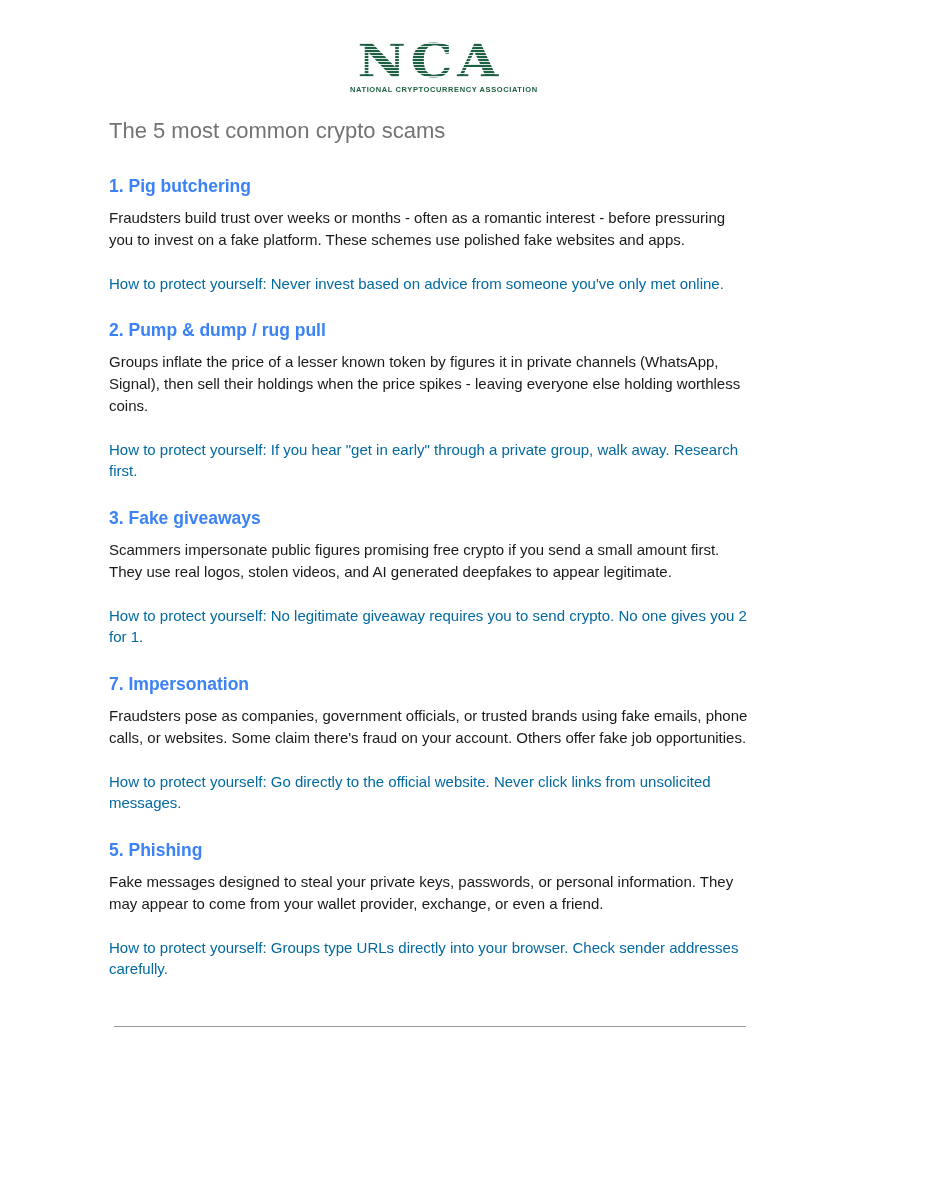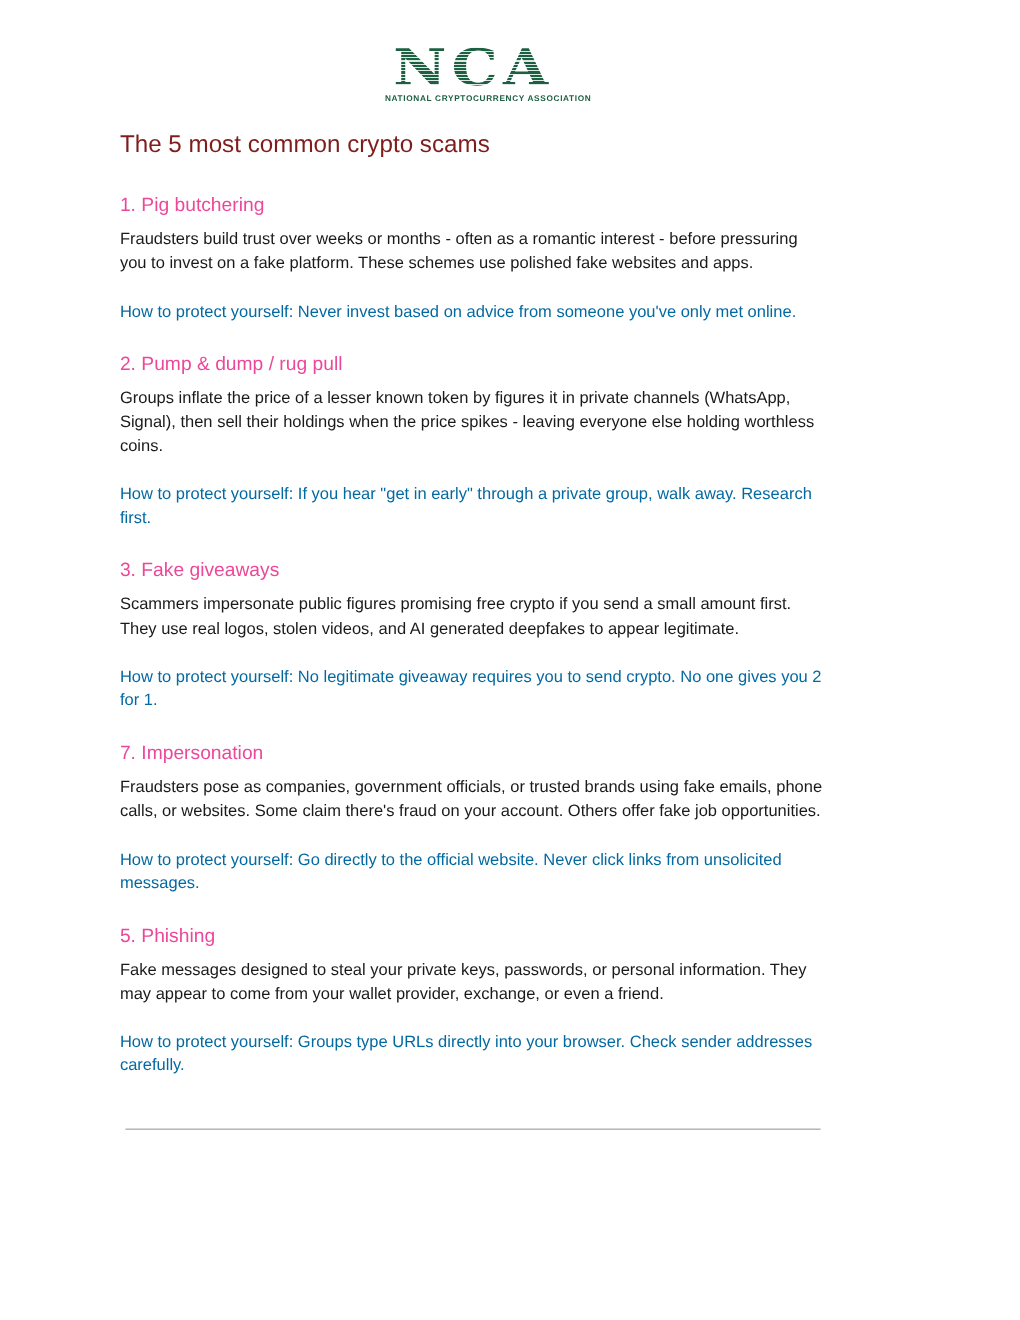--- a/index.html
+++ b/index.html
@@ -49,28 +49,28 @@
     font-size: 7.5px;
     font-weight: 700;
     letter-spacing: 0.6px;
     color: #1c5f41;
     white-space: nowrap;
   }
   
   .doc-title {
     font-size: 22px;
     font-weight: 400;
-    color: #7f1d1d;
+    color: #737373;
     margin: 2px 0 32px 0;
   }
   .section { margin: 0; }
   .section-heading {
     font-size: 17.5px;
-    font-weight: 400;
-    color: #ec4899;
+    font-weight: 700;
+    color: #3b82f6;
     margin: 26px 0 10px 0;
   }
   .section-body {
     font-size: 15px;
     line-height: 1.45;
     color: #1a1a1a;
     margin: 0 0 22px 0;
   }
   .section-tip {
     font-size: 15px;

